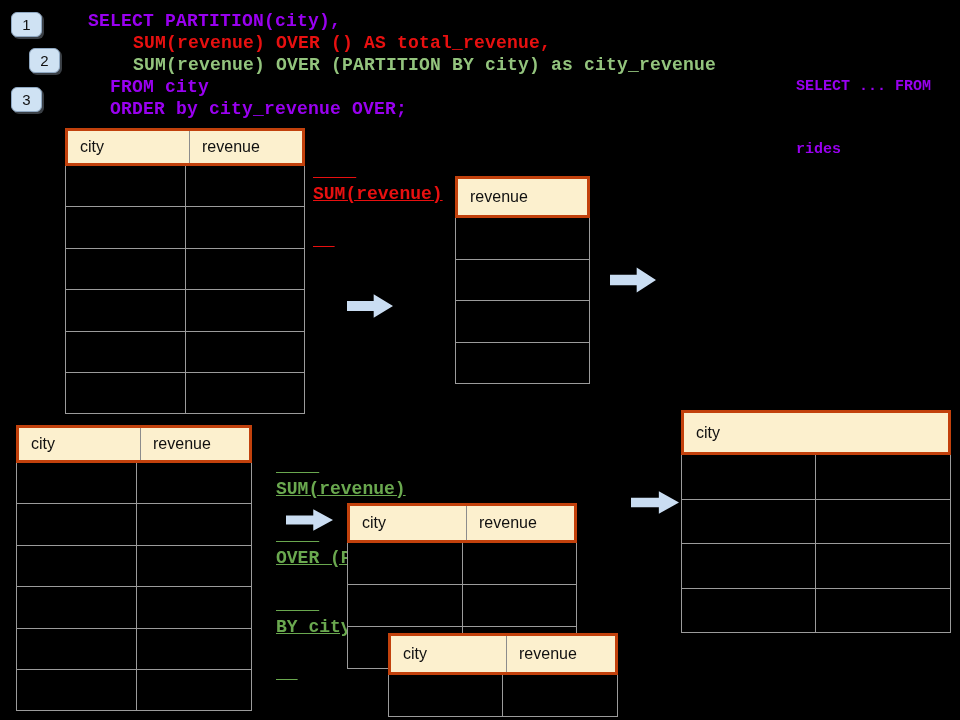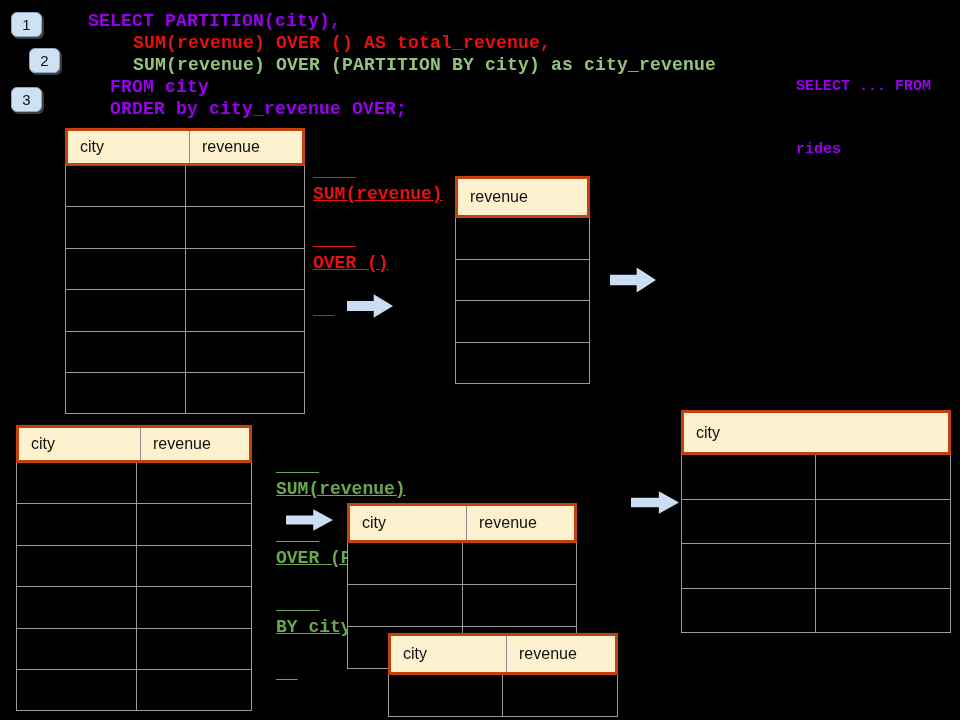--- a/index.html
+++ b/index.html
@@ -91,21 +91,20 @@
   <div class="code-line purple" style="left:110px; top:76px;">FROM city</div>
   <div class="code-line purple" style="left:110px; top:98px;">ORDER by city_revenue OVER;</div>
 
   <div class="side-note purple" style="left:796px; top:34px;">
     <div>SELECT ... FROM</div>
     <div>rides</div>
   </div>
 
   <div class="note-line red" style="left:313px; top:137px;">
     <div>SUM(revenue)</div>
-    <div>OVER ()</div>
   </div>
 
   <div class="note-line green-note" style="left:276px; top:432px;">
     <div>SUM(revenue)</div>
     <div>OVER (PARTITION</div>
     <div>BY city)</div>
   </div>
 
   <div class="table" style="left:65px; top:128px; width:240px;">
     <div class="thead" style="grid-template-columns:121px 119px; height:38px;">

